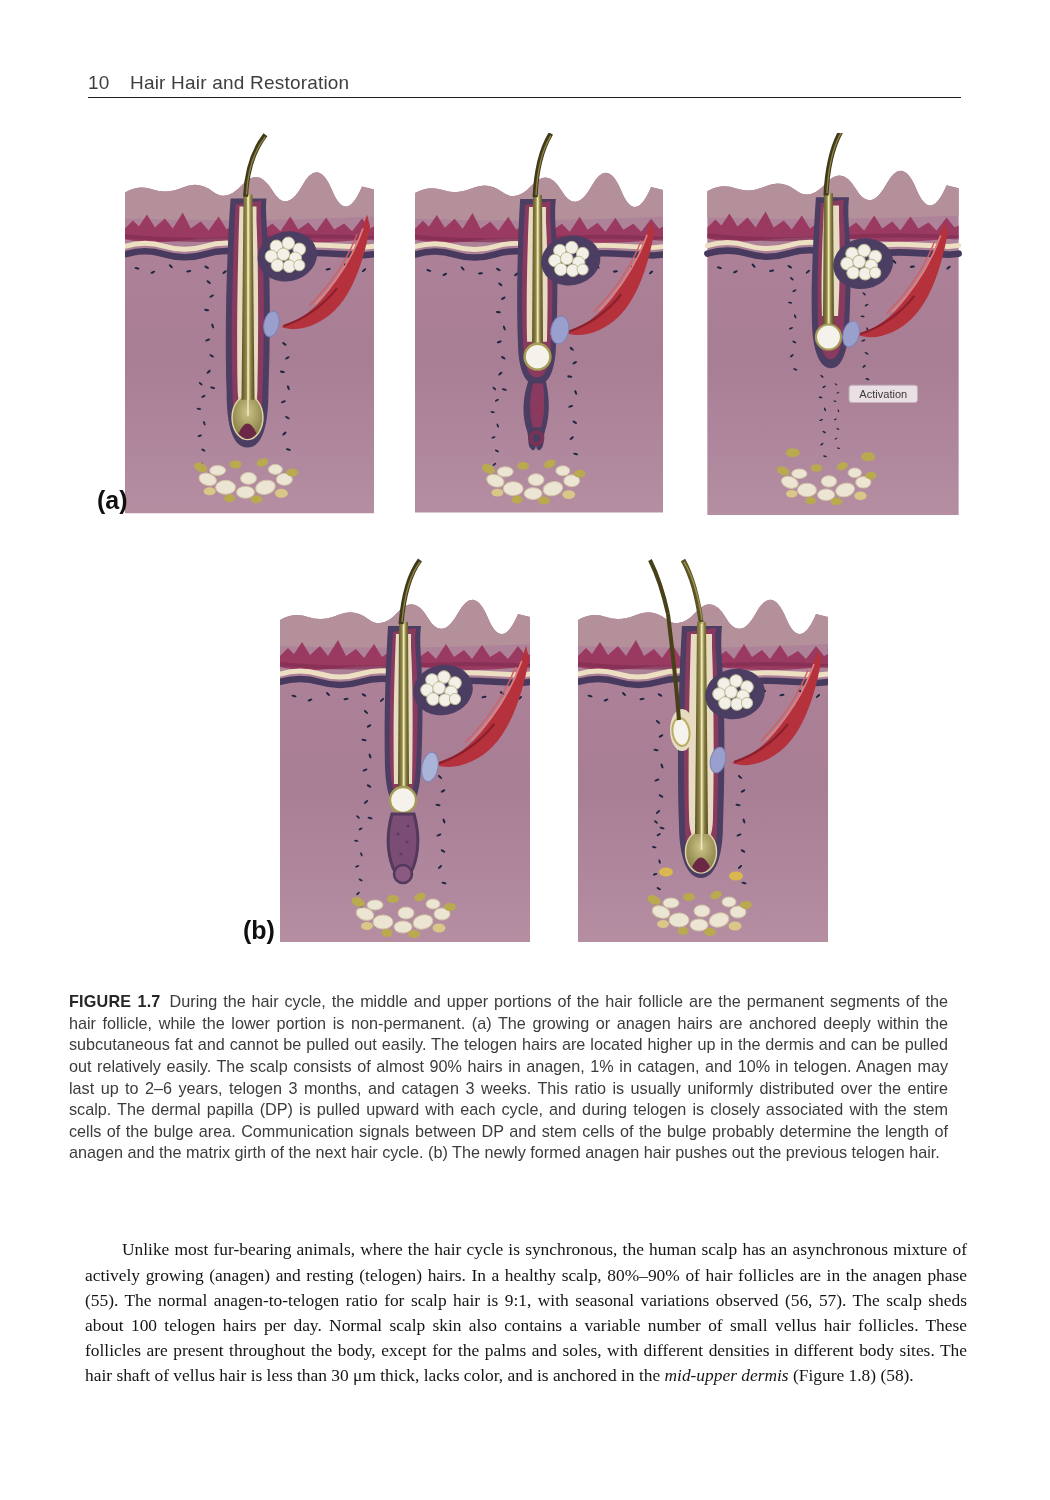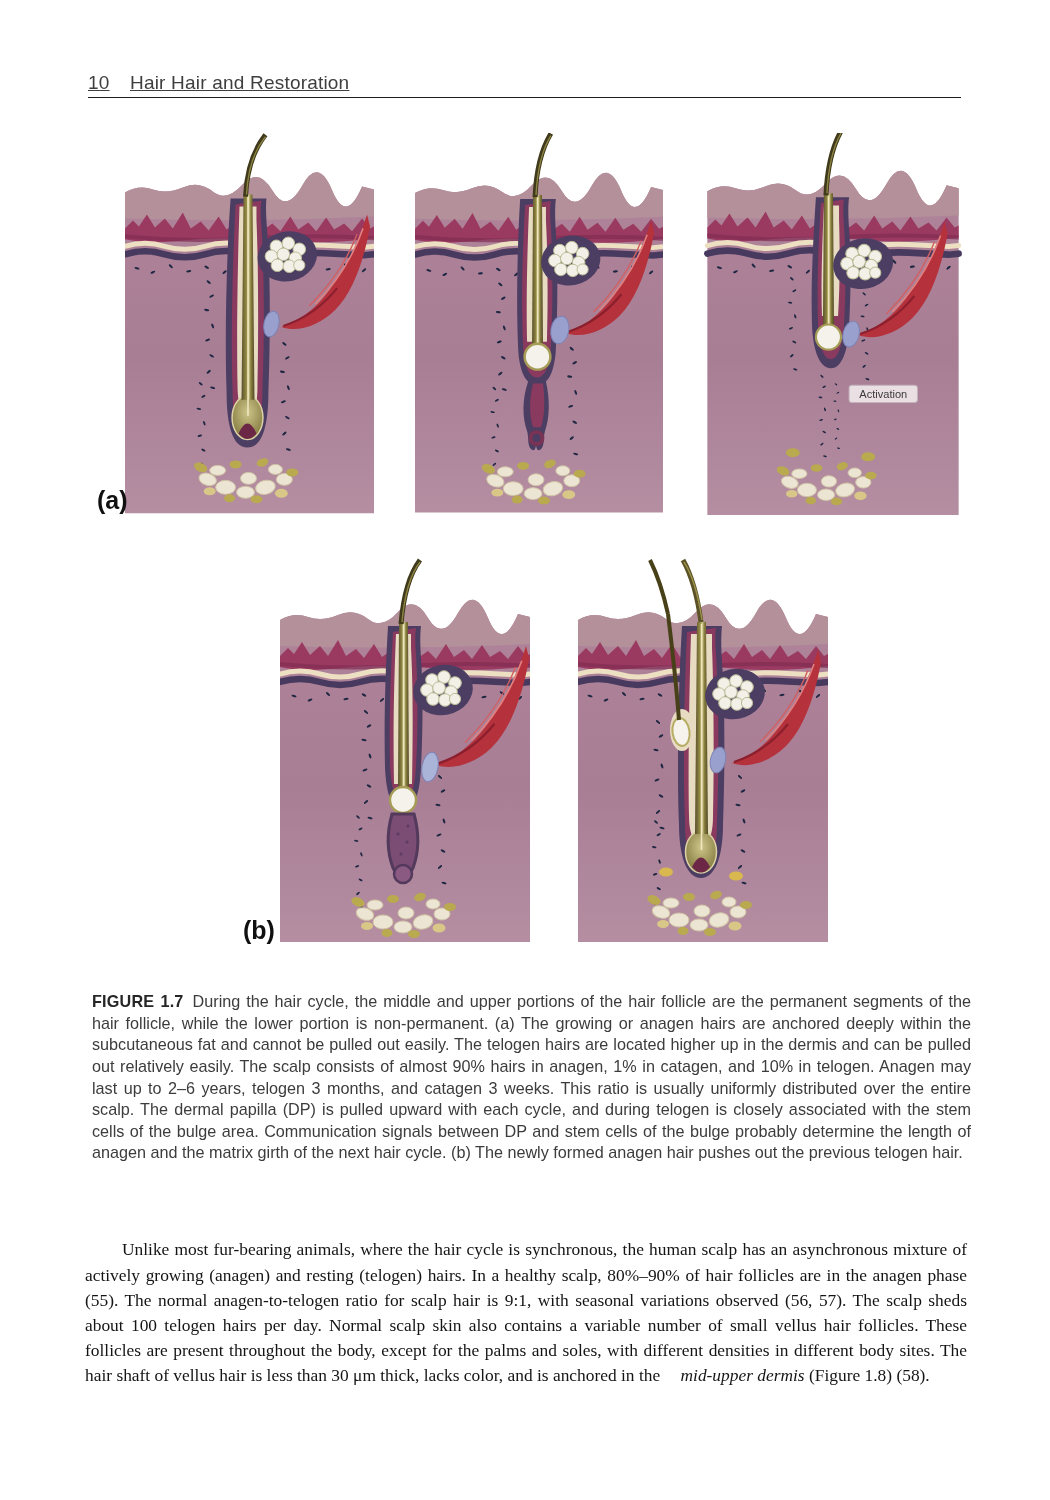--- a/index.html
+++ b/index.html
@@ -1,32 +1,32 @@
 <!DOCTYPE html>
 <html><head>
 <meta charset="utf-8">
 <style>
   html,body{margin:0;padding:0;background:#fff;}
   .page{position:relative;width:1050px;height:1500px;background:#ffffff;overflow:hidden;
         font-family:"Liberation Sans",sans-serif;}
   .hdr{position:absolute;left:88px;top:72px;width:874px;display:flex;align-items:baseline;
-       font-size:19px;color:#3e3e3e;letter-spacing:.2px;text-decoration:underline;}
+       font-size:19px;color:#3e3e3e;letter-spacing:.2px;}
   .hdr .num{width:42px;}
   .rule{position:absolute;left:88px;top:97px;width:873px;border-top:1.7px solid #1d1d1d;}
   .panel{position:absolute;}
   .panel svg{display:block;width:100%;height:100%;}
   .figlabel{position:absolute;font-size:25px;font-weight:600;color:#101010;
             font-family:"Liberation Sans",sans-serif;}
-  .caption{position:absolute;left:92px;top:975px;width:879px;font-size:16.2px;line-height:21.6px;
+  .caption{position:absolute;left:69px;top:975px;width:879px;font-size:16.2px;line-height:21.6px;
            color:#3c3c3c;text-align:justify;}
   .caption b{color:#262626;margin-right:9px;letter-spacing:.2px;}
   .bodytext{position:absolute;left:85px;top:1220px;width:882px;
             font-family:"Liberation Serif",serif;font-size:17.4px;line-height:25.2px;
             color:#141414;text-align:justify;text-indent:37px;}
-  .bodytext i{font-style:italic;margin-left:16px;}
+  .bodytext i{font-style:italic;}
 </style>
 </head>
 <body>
 
 <div class="page">
 
   <svg width="0" height="0" style="position:absolute">
     <defs>
       <linearGradient id="gradDermis" x1="0" y1="0" x2="0" y2="1">
         <stop offset="0" stop-color="#b0849a"></stop>

